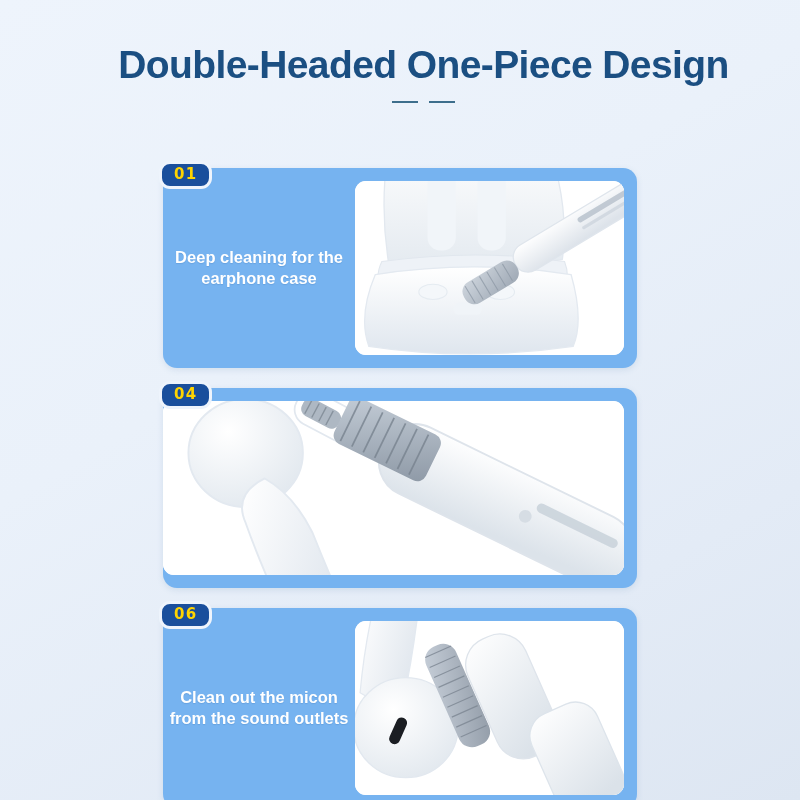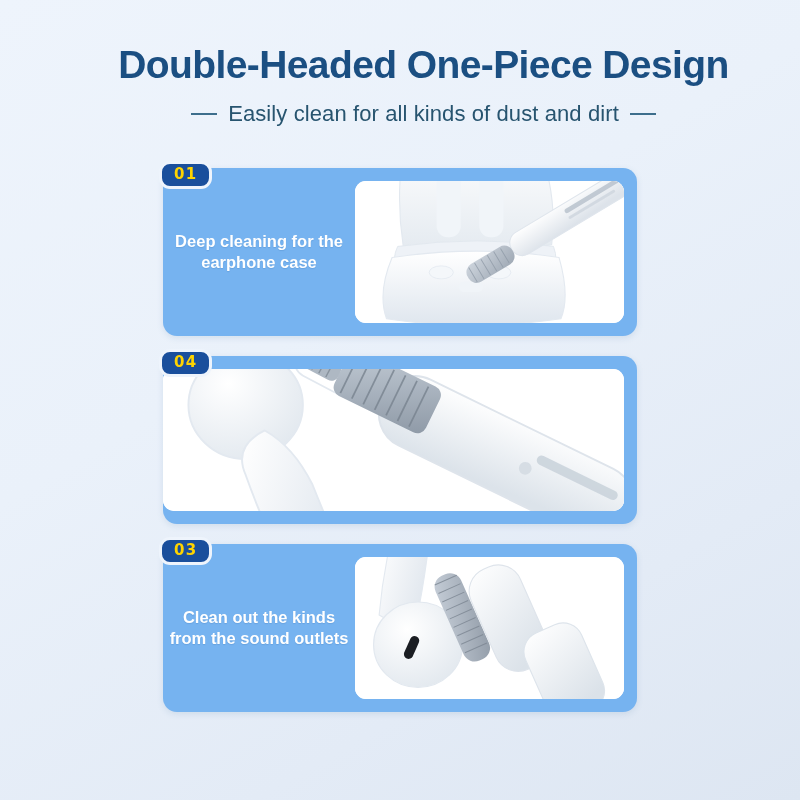--- a/index.html
+++ b/index.html
@@ -53,21 +53,21 @@
   .cards {
     position: absolute;
     left: 163px;
     top: 168px;
     width: 474px;
   }
   .card {
     position: relative;
     background: #76b3f0;
     border-radius: 14px;
-    height: 168px;
+    height: 200px;
     margin-bottom: 20px;
     box-shadow: 0 2px 6px rgba(90,130,175,0.16);
     display: flex;
     align-items: center;
   }
   .badge {
     position: absolute;
     left: -4px;
     top: -7px;
     background: #1a4f9c;
@@ -107,21 +107,20 @@
   
   .photo-svg { display: block; width: 100%; height: 100%; }
 </style>
 </head>
 <body>
 
 <div class="header">
   <h1 class="page-title">Double-Headed One-Piece Design</h1>
   <div class="page-subtitle">
     <span class="dash"></span>
-    <span>Easily clean for all kinds of dust and dirt</span>
     <span class="dash"></span>
   </div>
 </div>
 
 <div class="cards">
 
   <div class="card">
     <span class="badge">01</span>
     <div class="card-caption">Deep cleaning for the earphone case</div>
     <div class="card-photo">
@@ -234,22 +233,22 @@
             <line x1="146" y1="36" x2="146" y2="64"></line>
               <line x1="154" y1="36" x2="154" y2="64"></line>
             <line x1="162" y1="36" x2="162" y2="64"></line>
           </g>
         </g>
       </svg>
     </div>
   </div>
 
   <div class="card">
-    <span class="badge">03</span>
-    <div class="card-caption">Clean out the kinds from the sound outlets</div>
+    <span class="badge">06</span>
+    <div class="card-caption">Clean out the micon from the sound outlets</div>
     <div class="card-photo">
       <svg class="photo-svg" viewBox="0 0 290 160" preserveAspectRatio="xMidYMid slice">
         <defs>
           <radialGradient id="c3bud" cx="0.38" cy="0.32" r="0.85">
             <stop offset="0" stop-color="#ffffff"></stop>
               <stop offset="1" stop-color="#dee5ec"></stop>
           </radialGradient>
           <linearGradient id="c3stem" x1="0" y1="0" x2="1" y2="0.5">
             <stop offset="0" stop-color="#ffffff"></stop>
               <stop offset="1" stop-color="#e1e7ee"></stop>

